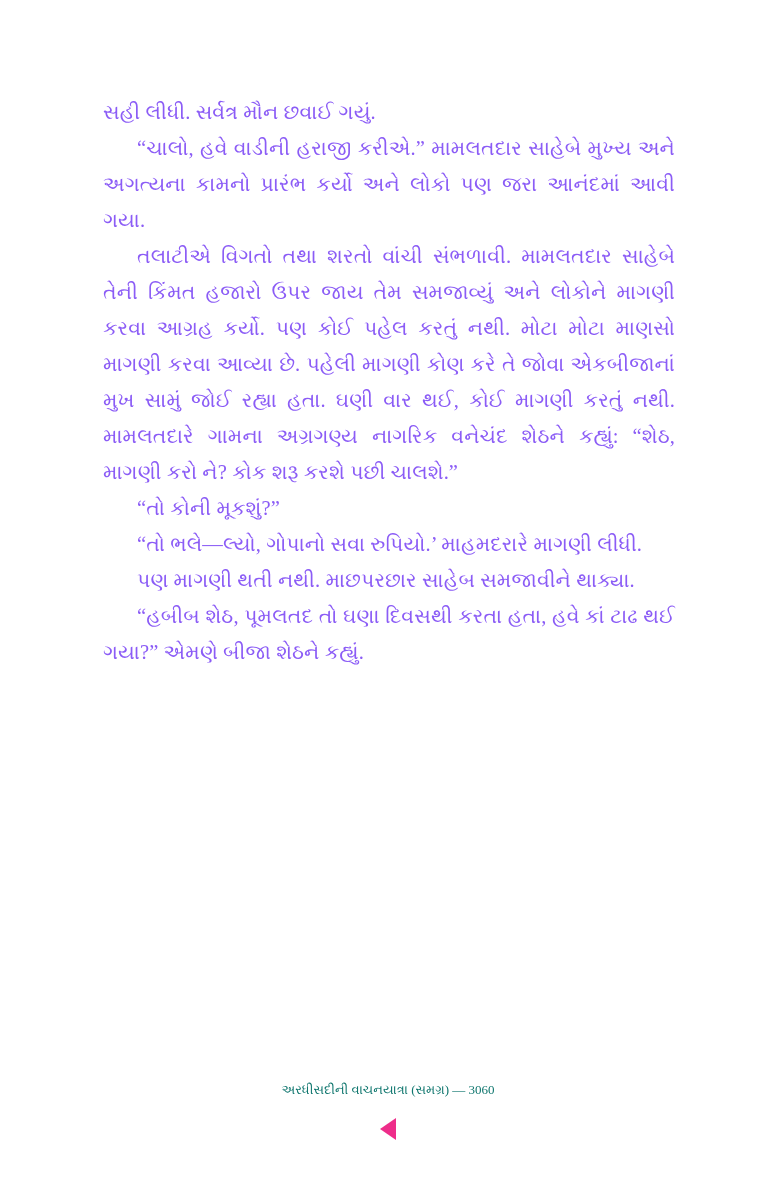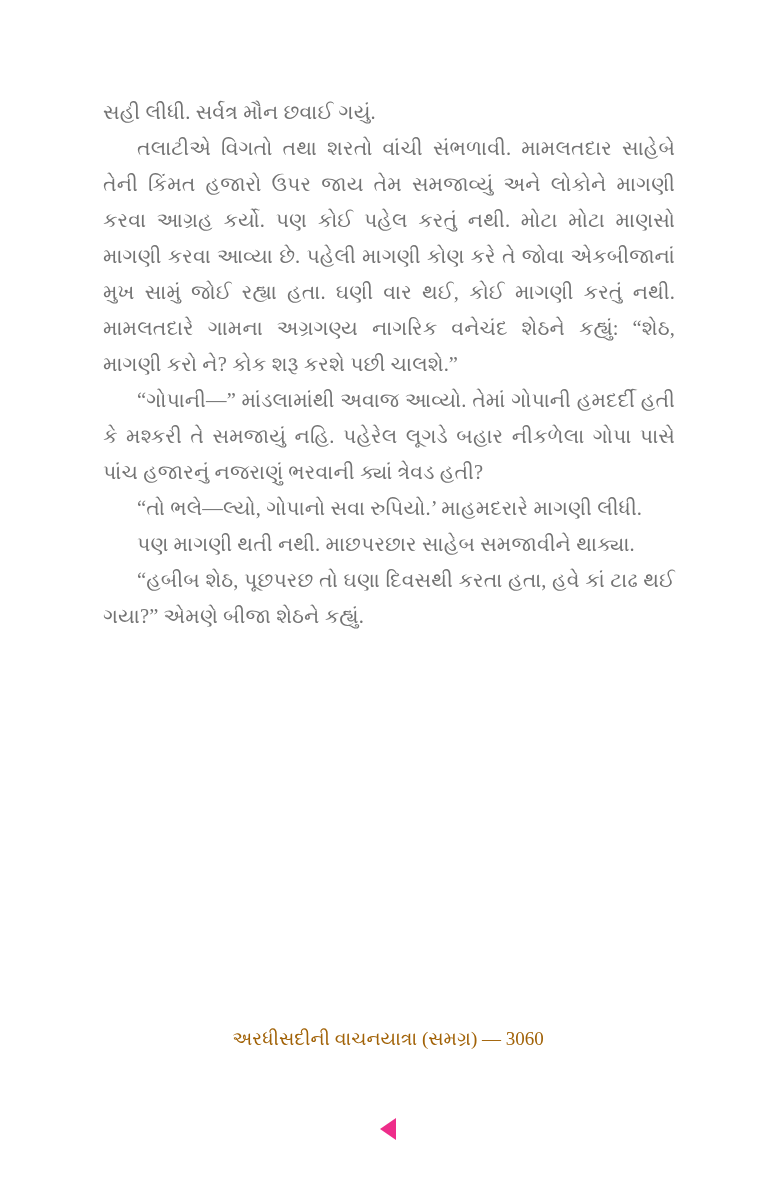--- a/index.html
+++ b/index.html
@@ -28,34 +28,34 @@
     left: 103px;
     top: 94px;
     width: 572px;
   }
   .para {
     font-size: 20.5px;
     line-height: 36px;
     text-align: justify;
     text-justify: inter-word;
     margin: 0 0 0 0;
-    color: #737373;
+    color: #8b5cf6;
     letter-spacing: 0.1px;
   }
   .para.indent {
     text-indent: 34px;
   }
   .footer {
     position: absolute;
     left: 0;
-    top: 1028px;
+    top: 1082px;
     width: 776px;
     text-align: center;
-    font-size: 19px;
-    color: #a16207;
+    font-size: 13px;
+    color: #0f766e;
     font-family: "Liberation Serif", "DejaVu Serif", serif;
   }
   .nav-arrow-wrap {
     position: absolute;
     left: 0;
     top: 1118px;
     width: 776px;
     display: flex;
     justify-content: center;
   }
@@ -68,25 +68,26 @@
     cursor: pointer;
   }
 </style>
 </head>
 <body>
 
 <div class="page">
 
   <div class="content">
     <p class="para">સહી લીધી. સર્વત્ર મૌન છવાઈ ગયું.</p>
+    <p class="para indent">“ચાલો, હવે વાડીની હરાજી કરીએ.” મામલતદાર સાહેબે મુખ્ય અને અગત્યના કામનો પ્રારંભ કર્યો અને લોકો પણ જરા આનંદમાં આવી ગયા.</p>
     <p class="para indent">તલાટીએ વિગતો તથા શરતો વાંચી સંભળાવી. મામલતદાર સાહેબે તેની કિંમત હજારો ઉપર જાય તેમ સમજાવ્યું અને લોકોને માગણી કરવા આગ્રહ કર્યો. પણ કોઈ પહેલ કરતું નથી. મોટા મોટા માણસો માગણી કરવા આવ્યા છે. પહેલી માગણી કોણ કરે તે જોવા એકબીજાનાં મુખ સામું જોઈ રહ્યા હતા. ઘણી વાર થઈ, કોઈ માગણી કરતું નથી. મામલતદારે ગામના અગ્રગણ્ય નાગરિક વનેચંદ શેઠને કહ્યું: “શેઠ, માગણી કરો ને? કોક શરૂ કરશે પછી ચાલશે.”</p>
-    <p class="para indent">“ગોપાની—” માંડલામાંથી અવાજ આવ્યો. તેમાં ગોપાની હમદર્દી હતી કે મશ્કરી તે સમજાયું નહિ. પહેરેલ લૂગડે બહાર નીકળેલા ગોપા પાસે પાંચ હજારનું નજરાણું ભરવાની ક્યાં ત્રેવડ હતી?</p>
+    <p class="para indent">“તો કોની મૂકશું?”</p>
     <p class="para indent">“તો ભલે—લ્યો, ગોપાનો સવા રુપિયો.’ માહમદરારે માગણી લીધી.</p>
     <p class="para indent">પણ માગણી થતી નથી. માછપરછાર સાહેબ સમજાવીને થાક્યા.</p>
-    <p class="para indent">“હબીબ શેઠ, પૂછપરછ તો ઘણા દિવસથી કરતા હતા, હવે કાં ટાઢ થઈ ગયા?” એમણે બીજા શેઠને કહ્યું.</p>
+    <p class="para indent">“હબીબ શેઠ, પૂમલતદ તો ઘણા દિવસથી કરતા હતા, હવે કાં ટાઢ થઈ ગયા?” એમણે બીજા શેઠને કહ્યું.</p>
   </div>
 
   <div class="footer">અરધીસદીની વાચનયાત્રા (સમગ્ર) — 3060</div>
 
   <div class="nav-arrow-wrap">
     <div class="nav-arrow"></div>
   </div>
 
 </div>
 

